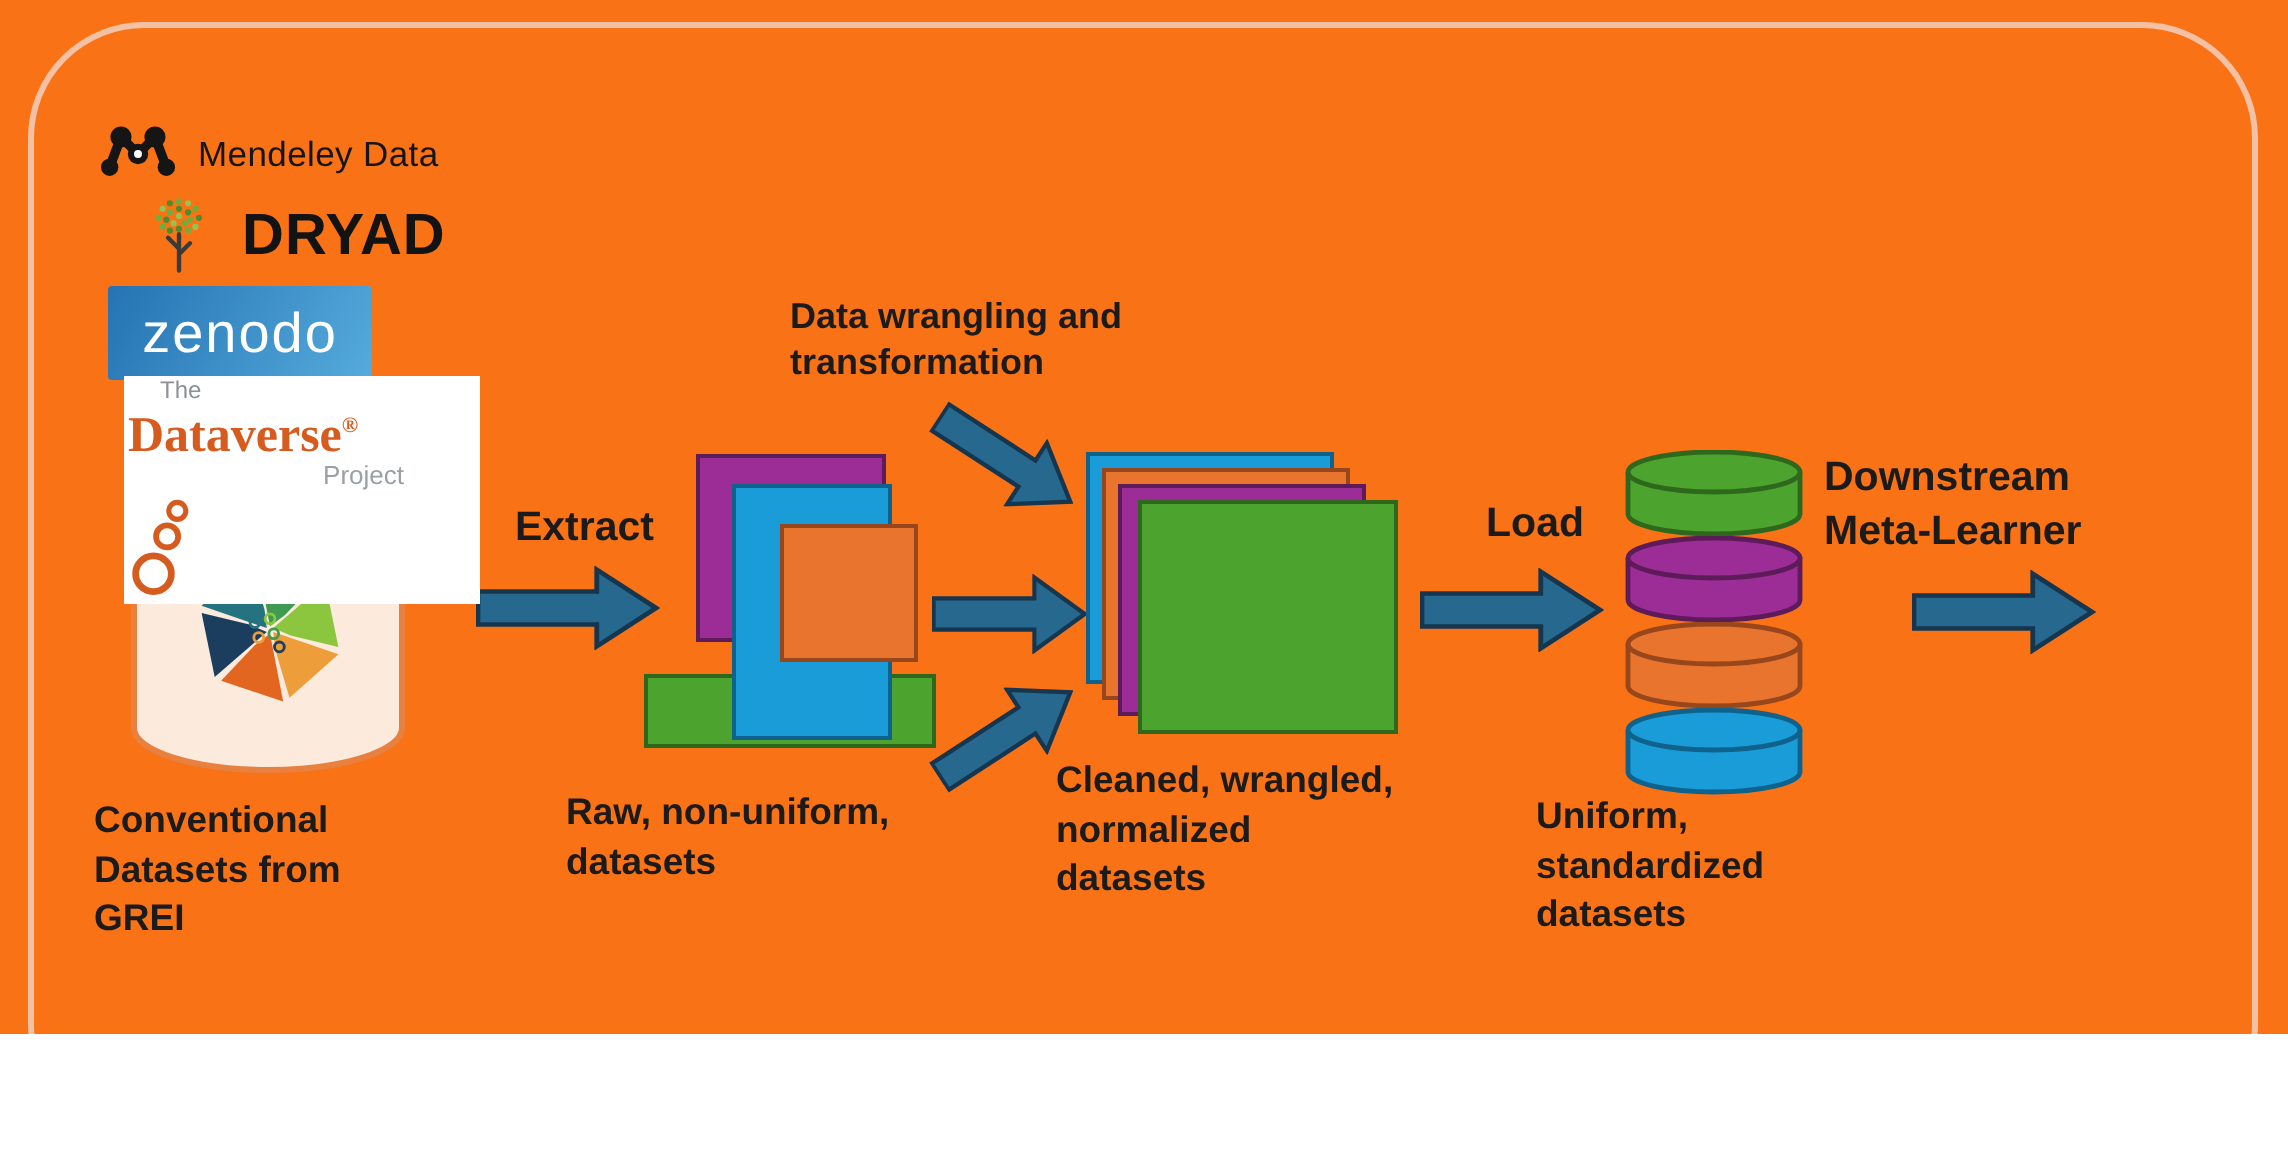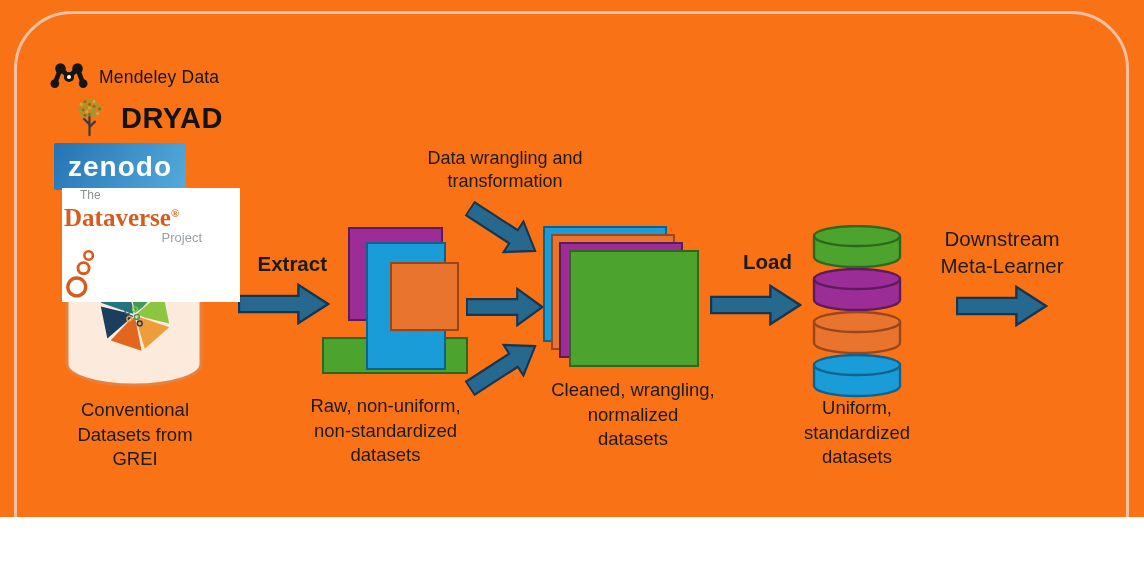--- a/index.html
+++ b/index.html
@@ -6,21 +6,21 @@
   *{box-sizing:border-box;}
   .canvas{
     position:relative;width:1144px;height:517px;background:#f97316;overflow:hidden;
     font-family:"Liberation Sans", sans-serif;color:var(--text,#1b1b1b);
   }
   .frame{
     position:absolute;left:14px;top:11px;width:1115px;height:559px;
     border:3px solid var(--frame-border,#F5C1A5);border-radius:58px;
   }
   .abs{position:absolute;}
-  .caption{position:absolute;text-align:center;font-weight:400;font-size:18.5px;line-height:24.5px;color:var(--text,#1b1b1b);}
+  .caption{position:absolute;text-align:left;font-weight:700;font-size:18.5px;line-height:24.5px;color:var(--text,#1b1b1b);}
   .flow-label{position:absolute;text-align:right;font-weight:700;font-size:20.5px;color:var(--text,#1b1b1b);}
   .arrow{position:absolute;}
   .arrow svg{display:block;width:100%;height:100%;}
   .sq{position:absolute;}
   
   .raw-purple{left:348px;top:227px;width:95px;height:94px;background:var(--dataset-purple);border:2.5px solid var(--dataset-purple-dark);z-index:1;}
   .raw-green{left:322px;top:337px;width:146px;height:37px;background:var(--dataset-green);border:2.5px solid var(--dataset-green-dark);z-index:1;}
   .raw-blue{left:366px;top:242px;width:80px;height:128px;background:var(--dataset-blue);border:2.5px solid var(--dataset-blue-dark);z-index:2;}
   .raw-orange{left:390px;top:262px;width:69px;height:69px;background:var(--dataset-orange);border:2.5px solid var(--dataset-orange-dark);z-index:3;}
   
@@ -29,21 +29,21 @@
   .cl-purple{left:559px;top:242px;width:124px;height:116px;background:var(--dataset-purple);border:2px solid var(--dataset-purple-dark);z-index:3;}
   .cl-green{left:569px;top:250px;width:130px;height:117px;background:var(--dataset-green);border:2px solid var(--dataset-green-dark);z-index:4;}
   
   .mendeley{left:48px;top:60px;display:flex;align-items:center;gap:9px;}
   .mendeley .lbl{font-size:17.5px;color:#161616;letter-spacing:.2px;}
   .dryad{left:76px;top:98px;display:flex;align-items:center;gap:18px;}
   .dryad .lbl{font-size:29px;font-weight:700;color:#131313;letter-spacing:.5px;}
   .zenodo{left:54px;top:143px;width:132px;height:47px;border-radius:2px;
     background:linear-gradient(120deg,var(--zenodo-blue-start,#2573B3),var(--zenodo-blue-end,#55ABDC));
     display:flex;align-items:center;justify-content:center;}
-  .zenodo .lbl{font-size:28px;font-weight:700;color:#ffffff;letter-spacing:1px;text-align:center;}
+  .zenodo .lbl{font-size:28px;font-weight:400;color:#ffffff;letter-spacing:1px;text-align:center;}
   .dataverse{left:62px;top:188px;width:178px;min-height:50px;background:#ffffff;z-index:5;
     display:flex;align-items:flex-start;gap:4px;padding:1px 0 0 2px;flex-direction:column;}
   .dv-text{width:138px;}
   .dv-the{font-size:12px;color:#8C9196;margin-left:16px;line-height:12px;display:block;}
   .dv-name{font-family:"Liberation Serif", serif;font-weight:700;font-size:25px;line-height:25px;color:var(--dataverse-orange,#D65B1F);display:block;}
   .dv-name sup{font-size:11px;}
   .dv-project{font-size:13px;color:#9AA0A6;display:block;text-align:right;line-height:13px;margin-top:1px;}
   .src-cyl{left:64px;top:228px;z-index:1;}
   .grei{left:88px;top:268px;z-index:2;}
   .cyl{position:absolute;left:812px;width:90px;height:44px;}
@@ -146,21 +146,20 @@
         <polygon points="1,14 63,14 63,2 94,23 63,44 63,32 1,32" style="fill:var(--arrow-fill,#26688E);stroke:var(--arrow-stroke,#16354F);stroke-width:2.5"></polygon>
       </svg>
   </div>
 
   <div class="sq raw-purple"></div>
   <div class="sq raw-green"></div>
   <div class="sq raw-blue"></div>
   <div class="sq raw-orange"></div>
   <div class="caption" style="left:283px;top:394px;width:205px">
     <div>Raw, non-uniform,</div>
-    <div>non-standardized</div>
     <div>datasets</div>
   </div>
 
   <div class="caption" style="left:395px;top:147px;width:220px;font-size:18px;line-height:23px">
     <div>Data wrangling and</div>
     <div>transformation</div>
   </div>
   <div class="arrow" style="left:463px;top:210px;width:80px;height:40px;transform:rotate(33deg)">
     <svg viewBox="0 0 96 46" preserveAspectRatio="none">
         <polygon points="1,14 63,14 63,2 94,23 63,44 63,32 1,32" style="fill:var(--arrow-fill,#26688E);stroke:var(--arrow-stroke,#16354F);stroke-width:2.5"></polygon>
@@ -175,21 +174,21 @@
     <svg viewBox="0 0 96 46" preserveAspectRatio="none">
         <polygon points="1,14 63,14 63,2 94,23 63,44 63,32 1,32" style="fill:var(--arrow-fill,#26688E);stroke:var(--arrow-stroke,#16354F);stroke-width:2.5"></polygon>
       </svg>
   </div>
 
   <div class="sq cl-blue"></div>
   <div class="sq cl-orange"></div>
   <div class="sq cl-purple"></div>
   <div class="sq cl-green"></div>
   <div class="caption" style="left:528px;top:378px;width:210px">
-    <div>Cleaned,  wrangling,</div>
+    <div>Cleaned,  wrangled,</div>
     <div>normalized</div>
     <div>datasets</div>
   </div>
 
   <div class="flow-label" style="left:722px;top:250px;width:70px">Load</div>
   <div class="arrow" style="left:710px;top:284px;width:92px;height:42px">
     <svg viewBox="0 0 96 46" preserveAspectRatio="none">
         <polygon points="1,14 63,14 63,2 94,23 63,44 63,32 1,32" style="fill:var(--arrow-fill,#26688E);stroke:var(--arrow-stroke,#16354F);stroke-width:2.5"></polygon>
       </svg>
   </div>

